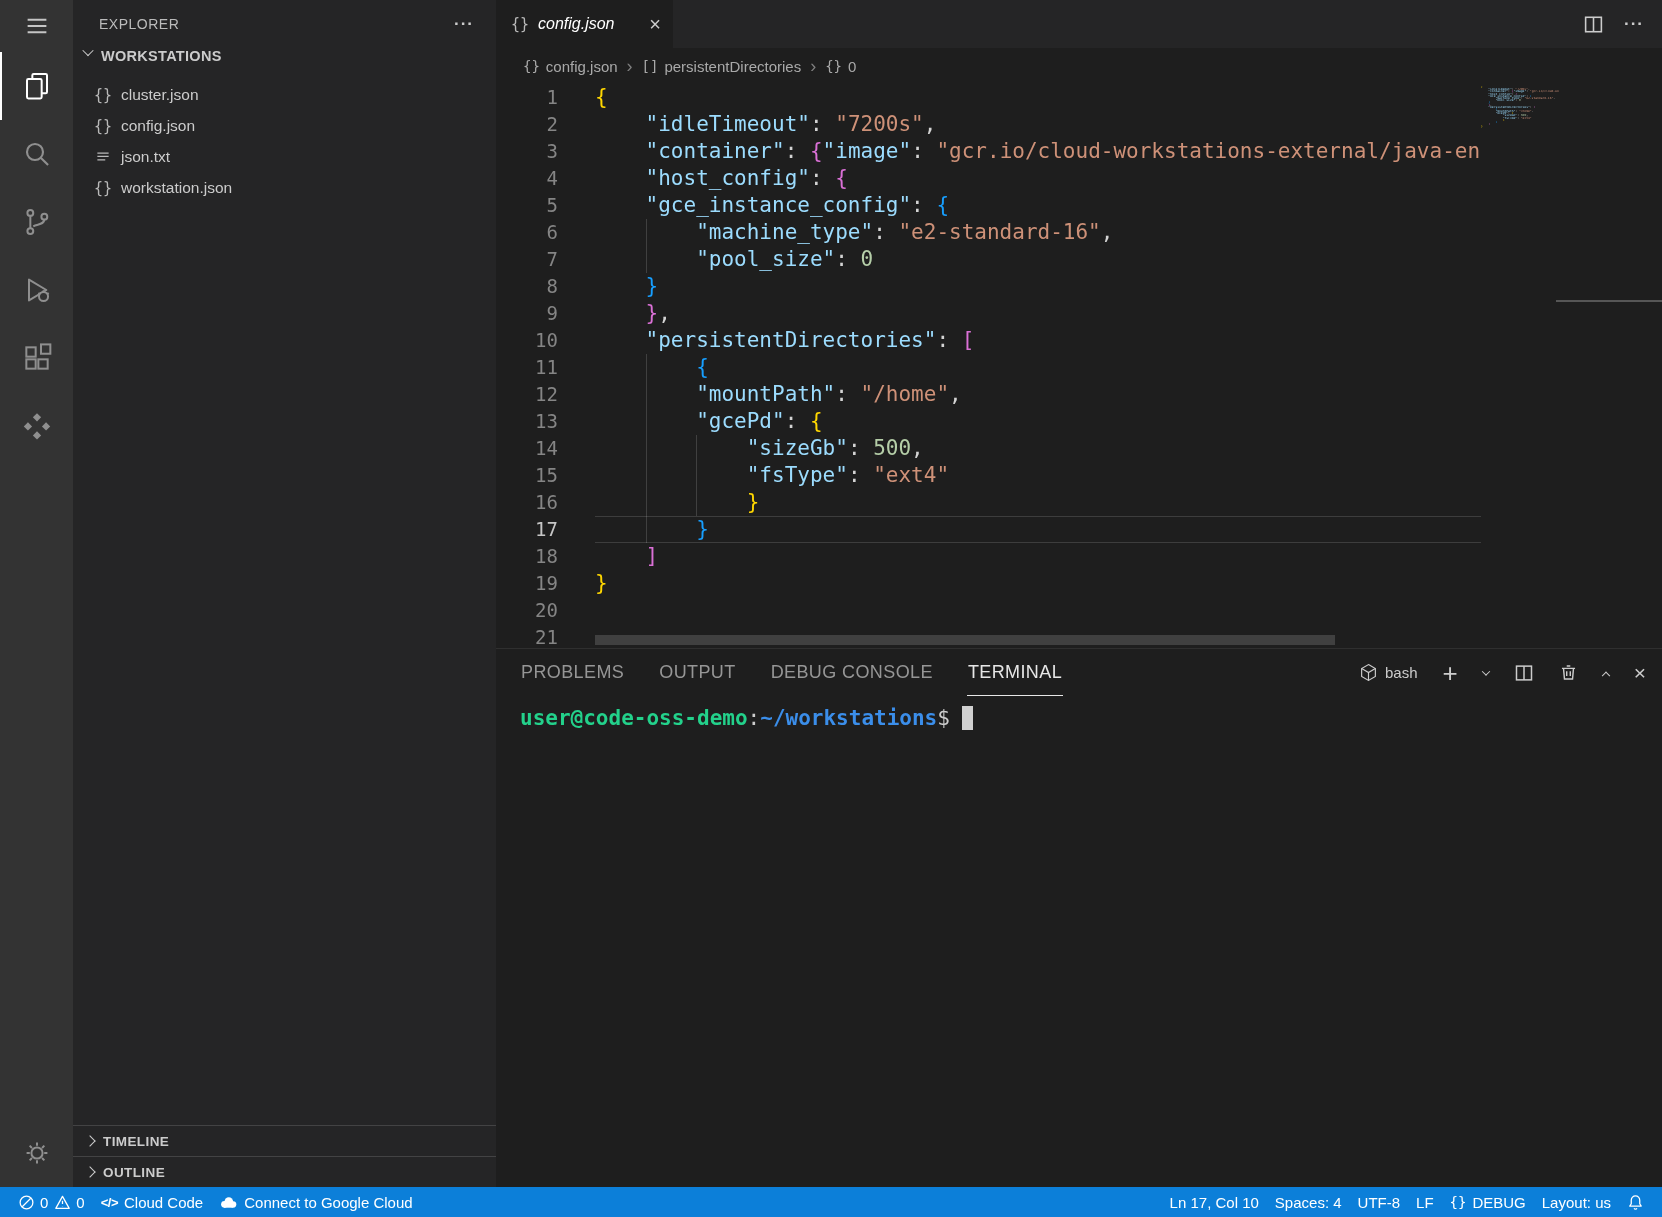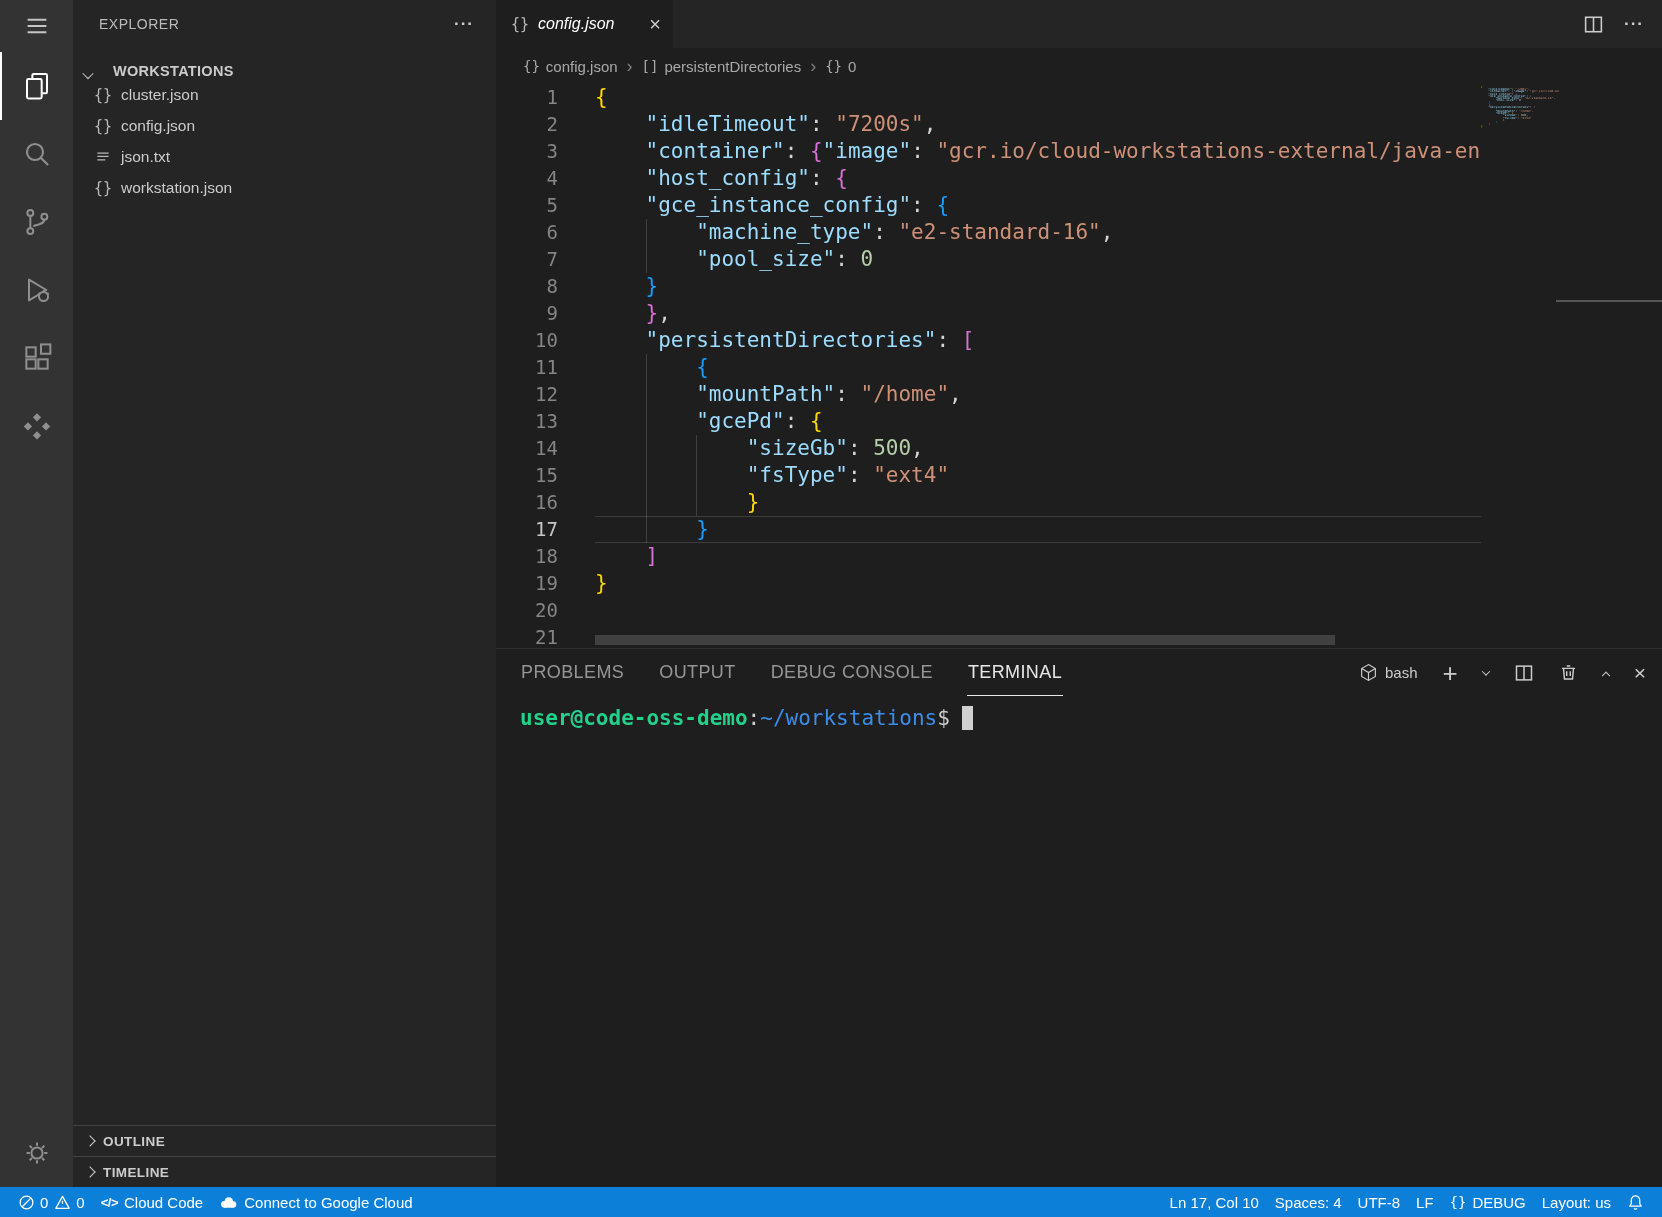--- a/index.html
+++ b/index.html
@@ -20,21 +20,21 @@
   .ab-spacer{flex:1}
 
   
   .sidebar{width:423px;background:var(--sidebar-bg,#252526);display:flex;flex-direction:column;
     flex:none;min-height:0}
   .sidebar-header{height:48px;display:flex;align-items:center;justify-content:space-between;
     padding:0 22px 0 26px;flex:none}
   .sidebar-title{font-size:14px;letter-spacing:.5px;color:#bbbbbb}
   .dots{color:#cccccc;font-size:17px;font-weight:bold;letter-spacing:1px}
   .tree{flex:1;min-height:0;overflow:hidden}
-  .tree-folder{height:31px;display:flex;align-items:flex-end;gap:21px;padding-left:11px;
+  .tree-folder{height:31px;display:flex;align-items:flex-start;gap:9px;padding-left:11px;
     font-weight:bold;font-size:14.5px;letter-spacing:.3px;color:#cccccc}
   .tree-file{height:31px;display:flex;align-items:center;gap:9px;padding-left:21px;font-size:15.5px;color:#cccccc}
   .file-icon-json{font-family:"DejaVu Sans Mono",monospace;font-size:15px;color:#b9b9b9;width:18px;text-align:center}
   .sidebar-bottom{flex:none}
   .section-row{height:31px;display:flex;align-items:center;gap:9px;padding-left:13px;
     border-top:1px solid rgba(204,204,204,.18);font-weight:bold;font-size:13.5px;letter-spacing:.4px;color:#cccccc}
 
   
   .chev{display:inline-block;width:8px;height:8px;border-right:1.6px solid #cccccc;border-bottom:1.6px solid #cccccc;flex:none}
   .chev.down{transform:rotate(45deg) translate(-1px,-1px)}
@@ -90,21 +90,21 @@
   .ptab{display:flex;align-items:center;font-size:18px;letter-spacing:.4px;color:#969696;
     border-bottom:1.5px solid transparent;padding:0 1px}
   .ptab.active{color:#e7e7e7;border-bottom-color:#e7e7e7}
   .panel-actions{display:flex;align-items:center;gap:25px;color:#cccccc}
   .pa-shell{display:flex;align-items:center;gap:7px;font-size:15px;color:#cccccc}
   .pa-icon{font-size:22px;line-height:1;color:#cccccc}
   .pa-icon.plus{font-size:26px;font-weight:300}
   .pa-icon.close{font-size:21px}
   .terminal{flex:1;padding:9px 0 0 24px;font-family:"DejaVu Sans Mono",monospace;font-size:21px;line-height:27px}
   .t-user{color:var(--terminal-user,#23d18b);font-weight:bold}
-  .t-path{color:var(--terminal-path,#3b8eea);font-weight:normal}
+  .t-path{color:var(--terminal-path,#3b8eea);font-weight:bold}
   .t-pn{color:#cccccc}
   .t-cursor{display:inline-block;width:11px;height:24px;background:#d0d0d0;vertical-align:text-bottom;margin-left:12px}
 
   
   .statusbar{height:30px;background:var(--statusbar-bg,#0078d4);display:flex;align-items:center;
     justify-content:space-between;padding:0 10px;color:#ffffff;font-size:15px;flex:none}
   .sb-group{display:flex;align-items:center;height:100%}
   .sb-item{display:flex;align-items:center;gap:6px;padding:0 8px;height:100%}
   .sb-item .cnt{margin-left:-1px}
   .cc-icon{font-size:13px;font-weight:bold;letter-spacing:-.5px}
@@ -202,25 +202,25 @@
             </div>
             <div class="tree-file" data-interactable="true">
               <span class="file-icon-json" data-interactable="false">{}</span>
               <span data-interactable="false">workstation.json</span>
             </div>
           </div>
       </div>
       <div class="sidebar-bottom" data-interactable="false">
         <div class="section-row" data-interactable="true">
           <span class="chev right" data-interactable="false"></span>
-          <span data-interactable="false">OUTLINE</span>
+          <span data-interactable="false">TIMELINE</span>
         </div>
         <div class="section-row" data-interactable="true">
           <span class="chev right" data-interactable="false"></span>
-          <span data-interactable="false">TIMELINE</span>
+          <span data-interactable="false">OUTLINE</span>
         </div>
       </div>
     </aside>
 
     <div class="editor-col" data-interactable="false">
       <div class="editor-area" data-interactable="false">
 
         <div class="tabbar" data-interactable="false">
           <div class="tab" data-interactable="true">
             <span class="file-icon-json" data-interactable="false">{}</span>

